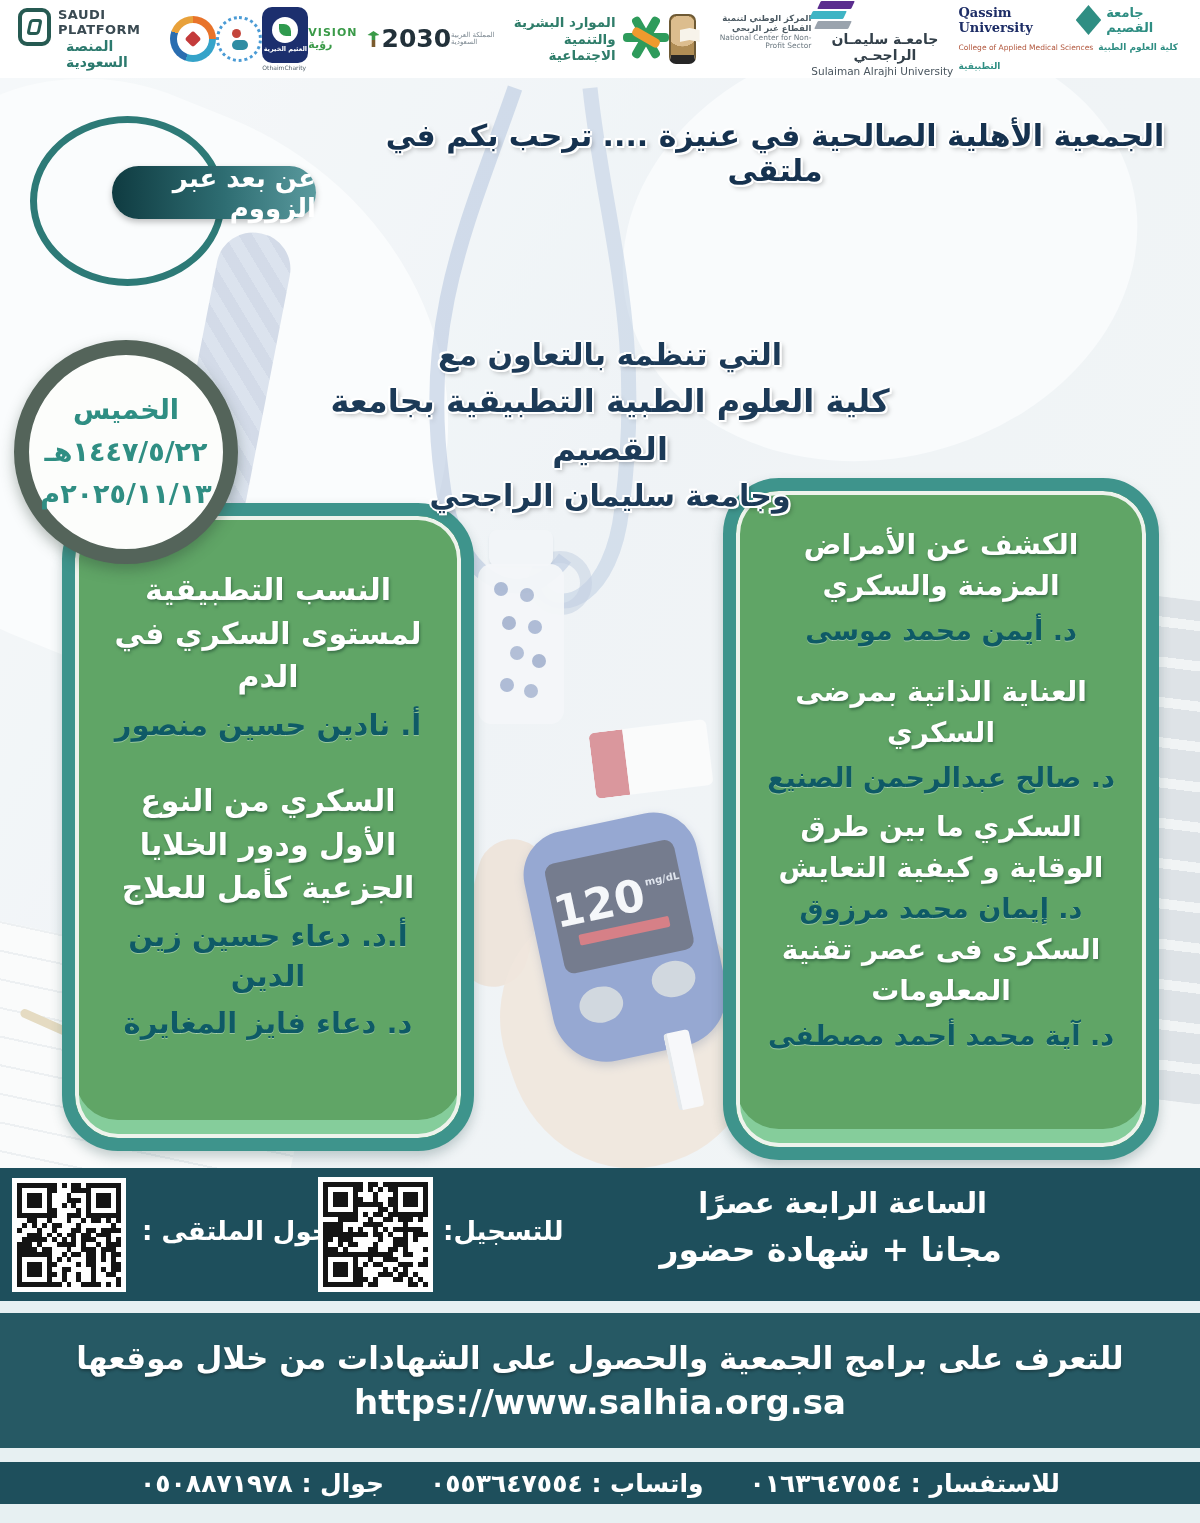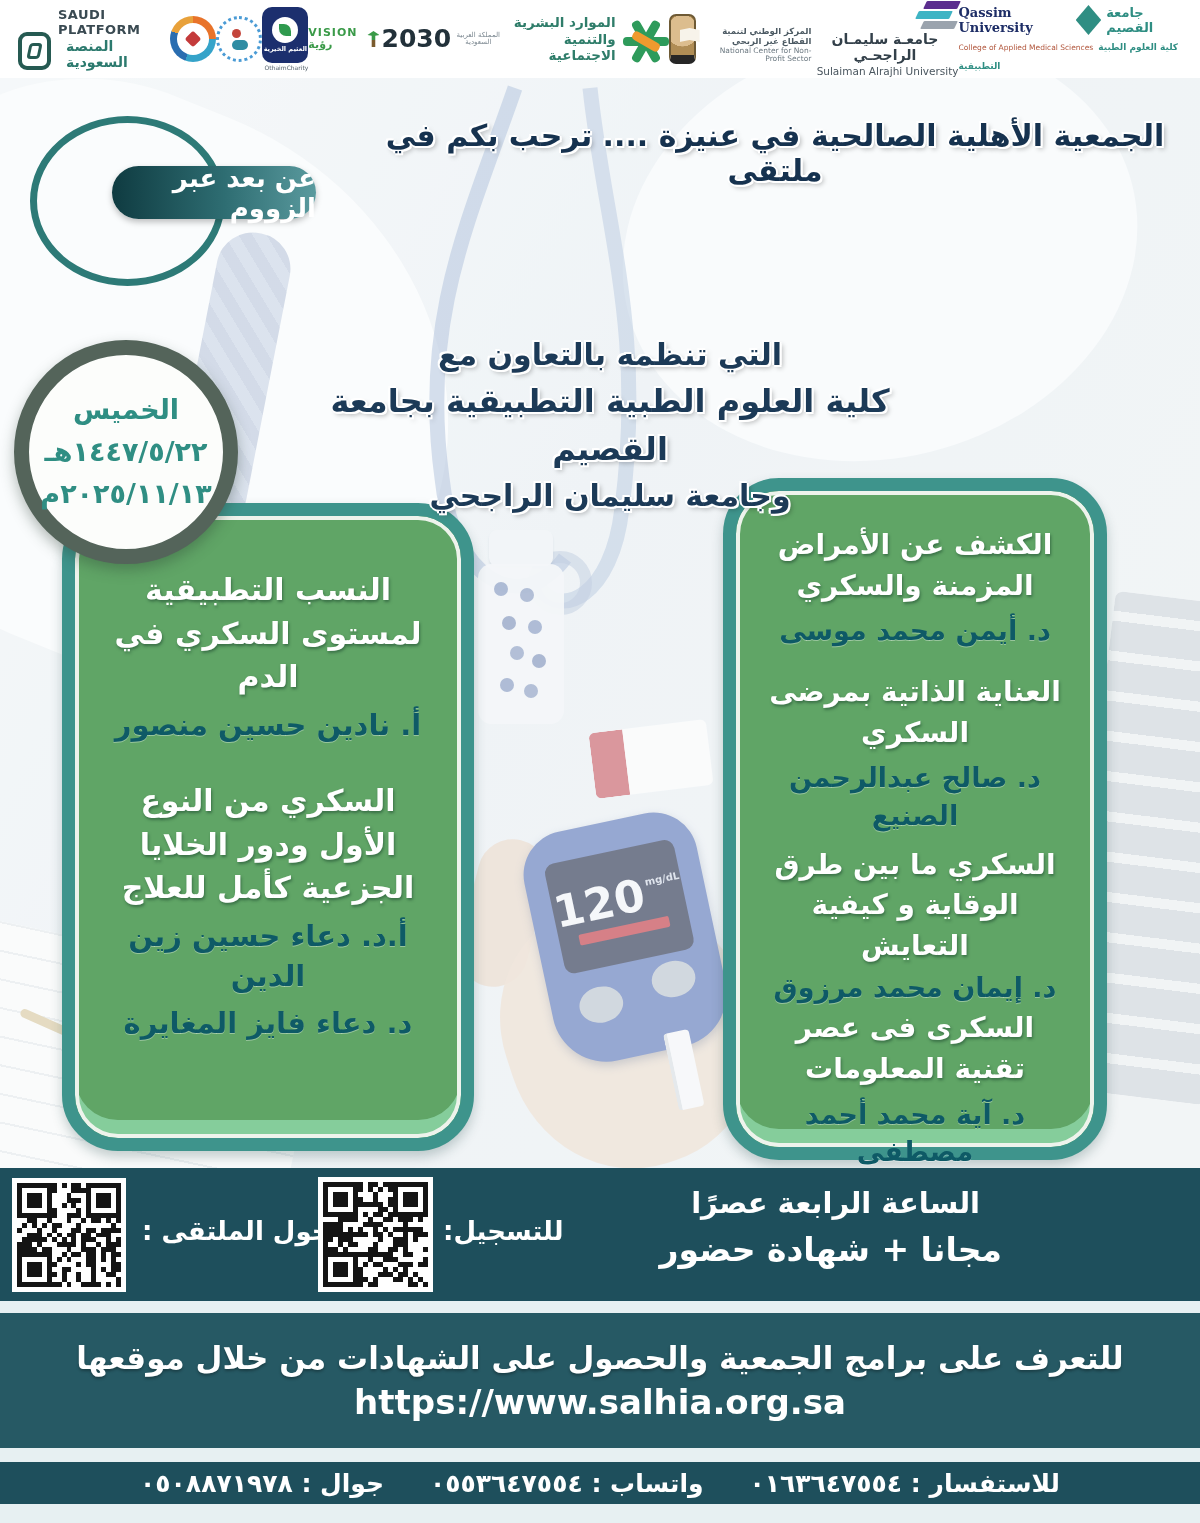--- a/index.html
+++ b/index.html
@@ -8,42 +8,42 @@
     position:relative;width:1200px;height:1523px;margin:0 auto;
     background:#e7f0f2;overflow:hidden;
     font-family:"DejaVu Sans",sans-serif;
   }
   
   .logobar{
     position:absolute;top:0;left:0;right:0;height:78px;background:#ffffff;
     display:flex;align-items:center;justify-content:space-between;
     padding:0 18px;direction:ltr;z-index:30;
   }
-  .logo{display:flex;align-items:flex-end;gap:7px;}
+  .logo{display:flex;align-items:flex-start;gap:7px;}
   .logo .txt{display:flex;flex-direction:column;line-height:1.15;}
   .sp-icon{width:38px;height:38px;border:4px solid #265a52;border-radius:9px;position:relative;}
   .sp-icon::after{content:"";position:absolute;inset:7px 6px;border:3px solid #265a52;border-radius:4px;transform:skewX(-12deg);}
   .sp-en{font-size:13px;font-weight:bold;color:#3a4a52;letter-spacing:.5px;}
   .sp-ar{font-size:14px;font-weight:bold;color:#2c7a6e;margin-left:8px;}
   .ring1{width:46px;height:46px;border-radius:50%;background:conic-gradient(#e8732a 0 90deg,#35a3c9 90deg 200deg,#2a6db0 200deg 290deg,#e8a13a 290deg 360deg);position:relative;}
   .ring1::after{content:"";position:absolute;inset:7px;background:#fff;border-radius:50%;}
   .ring1 b{position:absolute;inset:0;margin:auto;width:12px;height:12px;background:#c43b3b;border-radius:3px;transform:rotate(45deg);z-index:2;}
   .ring2{width:46px;height:46px;border-radius:50%;border:3px dotted #4a9bd5;background:#fff;position:relative;}
   .ring2 b{position:absolute;left:13px;top:10px;width:9px;height:9px;border-radius:50%;background:#c4453b;}
   .ring2 i{position:absolute;right:11px;bottom:9px;width:16px;height:10px;border-radius:6px;background:#2e8ca3;}
   .othaim{width:46px;height:56px;background:#1c2f6e;border-radius:10px;display:flex;flex-direction:column;align-items:center;justify-content:center;gap:2px;padding:3px;}
   .othaim .circ{width:26px;height:26px;background:#fff;border-radius:50%;display:flex;align-items:center;justify-content:center;}
   .othaim .leaf{width:12px;height:12px;background:#2f9a4e;border-radius:0 60% 0 60%;}
   .othaim .lbl{font-size:6.5px;color:#fff;font-weight:bold;white-space:nowrap;}
   .othaim-en{font-size:6px;color:#52606a;}
   .vision{display:flex;align-items:center;line-height:1.05;}
   .vision .v1{font-size:11px;font-weight:bold;color:#3a9a48;letter-spacing:1px;}
   .vision .v2{font-size:25px;font-weight:900;color:#22313a;display:flex;align-items:center;gap:2px;}
   .vision .palm{width:12px;height:16px;background:linear-gradient(#3a9a48 55%,#7a5b2e 55%);clip-path:polygon(50% 0,100% 25%,65% 30%,65% 100%,35% 100%,35% 30%,0 25%);}
-  .vision .v3{font-size:7px;color:#7b8790;text-align:center;}
+  .vision .v3{font-size:7px;color:#7b8790;}
   .ncnp-icon{width:42px;height:50px;background:radial-gradient(circle at 50% 38%,#dcbd8e 0 58%,#b08d55 59%);border:2px solid #6e5a35;border-bottom:9px solid #262626;border-radius:7px;position:relative;}
   .ncnp-icon::after{content:"";position:absolute;left:9px;top:12px;width:20px;height:14px;background:#f7f3ea;clip-path:polygon(0 15%,50% 0,100% 15%,100% 100%,50% 85%,0 100%);}
   .ncnp-ar{font-size:8.5px;color:#4c5a63;font-weight:bold;text-align:right;}
   .ncnp-en{font-size:7.5px;color:#6b7880;text-align:right;}
   .hr-star{position:relative;width:46px;height:46px;flex:0 0 auto;}
   .hr-star i{position:absolute;left:0;right:0;top:19px;height:9px;border-radius:4px;background:#2e9b5b;}
   .hr-star i:nth-child(2){transform:rotate(60deg);}
   .hr-star i:nth-child(3){transform:rotate(120deg);}
   .hr-star i:nth-child(4){transform:rotate(30deg);background:#ef9a2e;width:30px;margin:auto;}
   .hr-ar{font-size:13.5px;font-weight:bold;color:#2f7d6a;text-align:right;line-height:1.25;}
@@ -108,40 +108,40 @@
   .date-circle{position:absolute;width:224px;height:224px;border-radius:50%;background:#fcfdfb;
     border:15px solid #54645a;display:flex;flex-direction:column;align-items:center;justify-content:center;
     direction:rtl;color:#2f8e83;font-weight:800;font-size:27px;line-height:1.55;z-index:21;
     box-shadow:0 6px 14px rgba(40,60,50,.35);}
   .date-left{left:14px;top:340px;}
   .date-right{left:958px;top:298px;}
   
   .panel{position:absolute;background:#60a566;border:13px solid #3e948c;border-radius:56px;z-index:15;
     box-shadow:inset 0 0 0 4px #eef3ec,inset 0 -18px 0 rgba(140,211,165,.85),0 6px 12px rgba(30,70,70,.25);}
   .panel-left{left:62px;top:503px;width:412px;height:648px;}
-  .panel-right{left:723px;top:478px;width:384px;height:682px;}
+  .panel-right{left:723px;top:478px;width:436px;height:682px;}
   .panel .inner{position:absolute;inset:0;padding:52px 24px 30px;display:flex;flex-direction:column;align-items:center;direction:rtl;text-align:center;}
   .panel-right .inner{padding-top:34px;}
   .topic{color:#ffffff;font-weight:800;font-size:30px;line-height:1.45;text-shadow:1px 2px 3px rgba(20,60,40,.5);}
   .speaker{color:#0e5a66;font-weight:800;font-size:29px;line-height:1.4;margin-top:6px;text-shadow:0 1px 0 rgba(255,255,255,.35);}
   .panel-right .topic{font-size:28px;}
   .panel-right .speaker{font-size:27px;}
   .gap-lg{margin-top:34px;}
   .gap-md{margin-top:22px;}
   
   .band{position:absolute;left:0;right:0;background:#1e4f5c;z-index:25;}
   .band-qr{top:1168px;height:133px;}
   .qr{position:absolute;background:#fff;padding:5px;display:grid;grid-template-columns:repeat(21,1fr);grid-template-rows:repeat(21,1fr);}
   .qr i{background:#141414;display:block;}
   .qr1{left:12px;top:10px;width:114px;height:114px;}
   .qr2{left:318px;top:9px;width:115px;height:115px;}
   .band-label{position:absolute;color:#fff;font-weight:800;font-size:26px;direction:rtl;white-space:nowrap;}
   .lbl-enter{left:142px;top:48px;}
   .lbl-reg{left:443px;top:48px;}
-  .time-line{position:absolute;right:220px;top:18px;color:#fff;font-weight:800;font-size:29px;direction:rtl;}
+  .time-line{position:absolute;right:213px;top:18px;color:#fff;font-weight:800;font-size:29px;direction:rtl;}
   .cert-line{position:absolute;right:198px;top:62px;color:#fff;font-weight:900;font-size:33px;direction:rtl;}
   .band-site{top:1313px;height:135px;background:#265964;display:flex;flex-direction:column;align-items:center;justify-content:center;gap:6px;}
   .site-text{color:#fff;font-weight:900;font-size:31px;direction:rtl;text-shadow:0 2px 3px rgba(0,0,0,.3);}
   .site-url{color:#fff;font-weight:bold;font-size:34px;direction:ltr;}
   .band-contact{top:1462px;height:42px;display:flex;align-items:center;justify-content:center;gap:46px;direction:rtl;}
   .contact-item{color:#fff;font-weight:800;font-size:25px;white-space:nowrap;direction:rtl;}
 </style>
 </head>
 <body>
 

